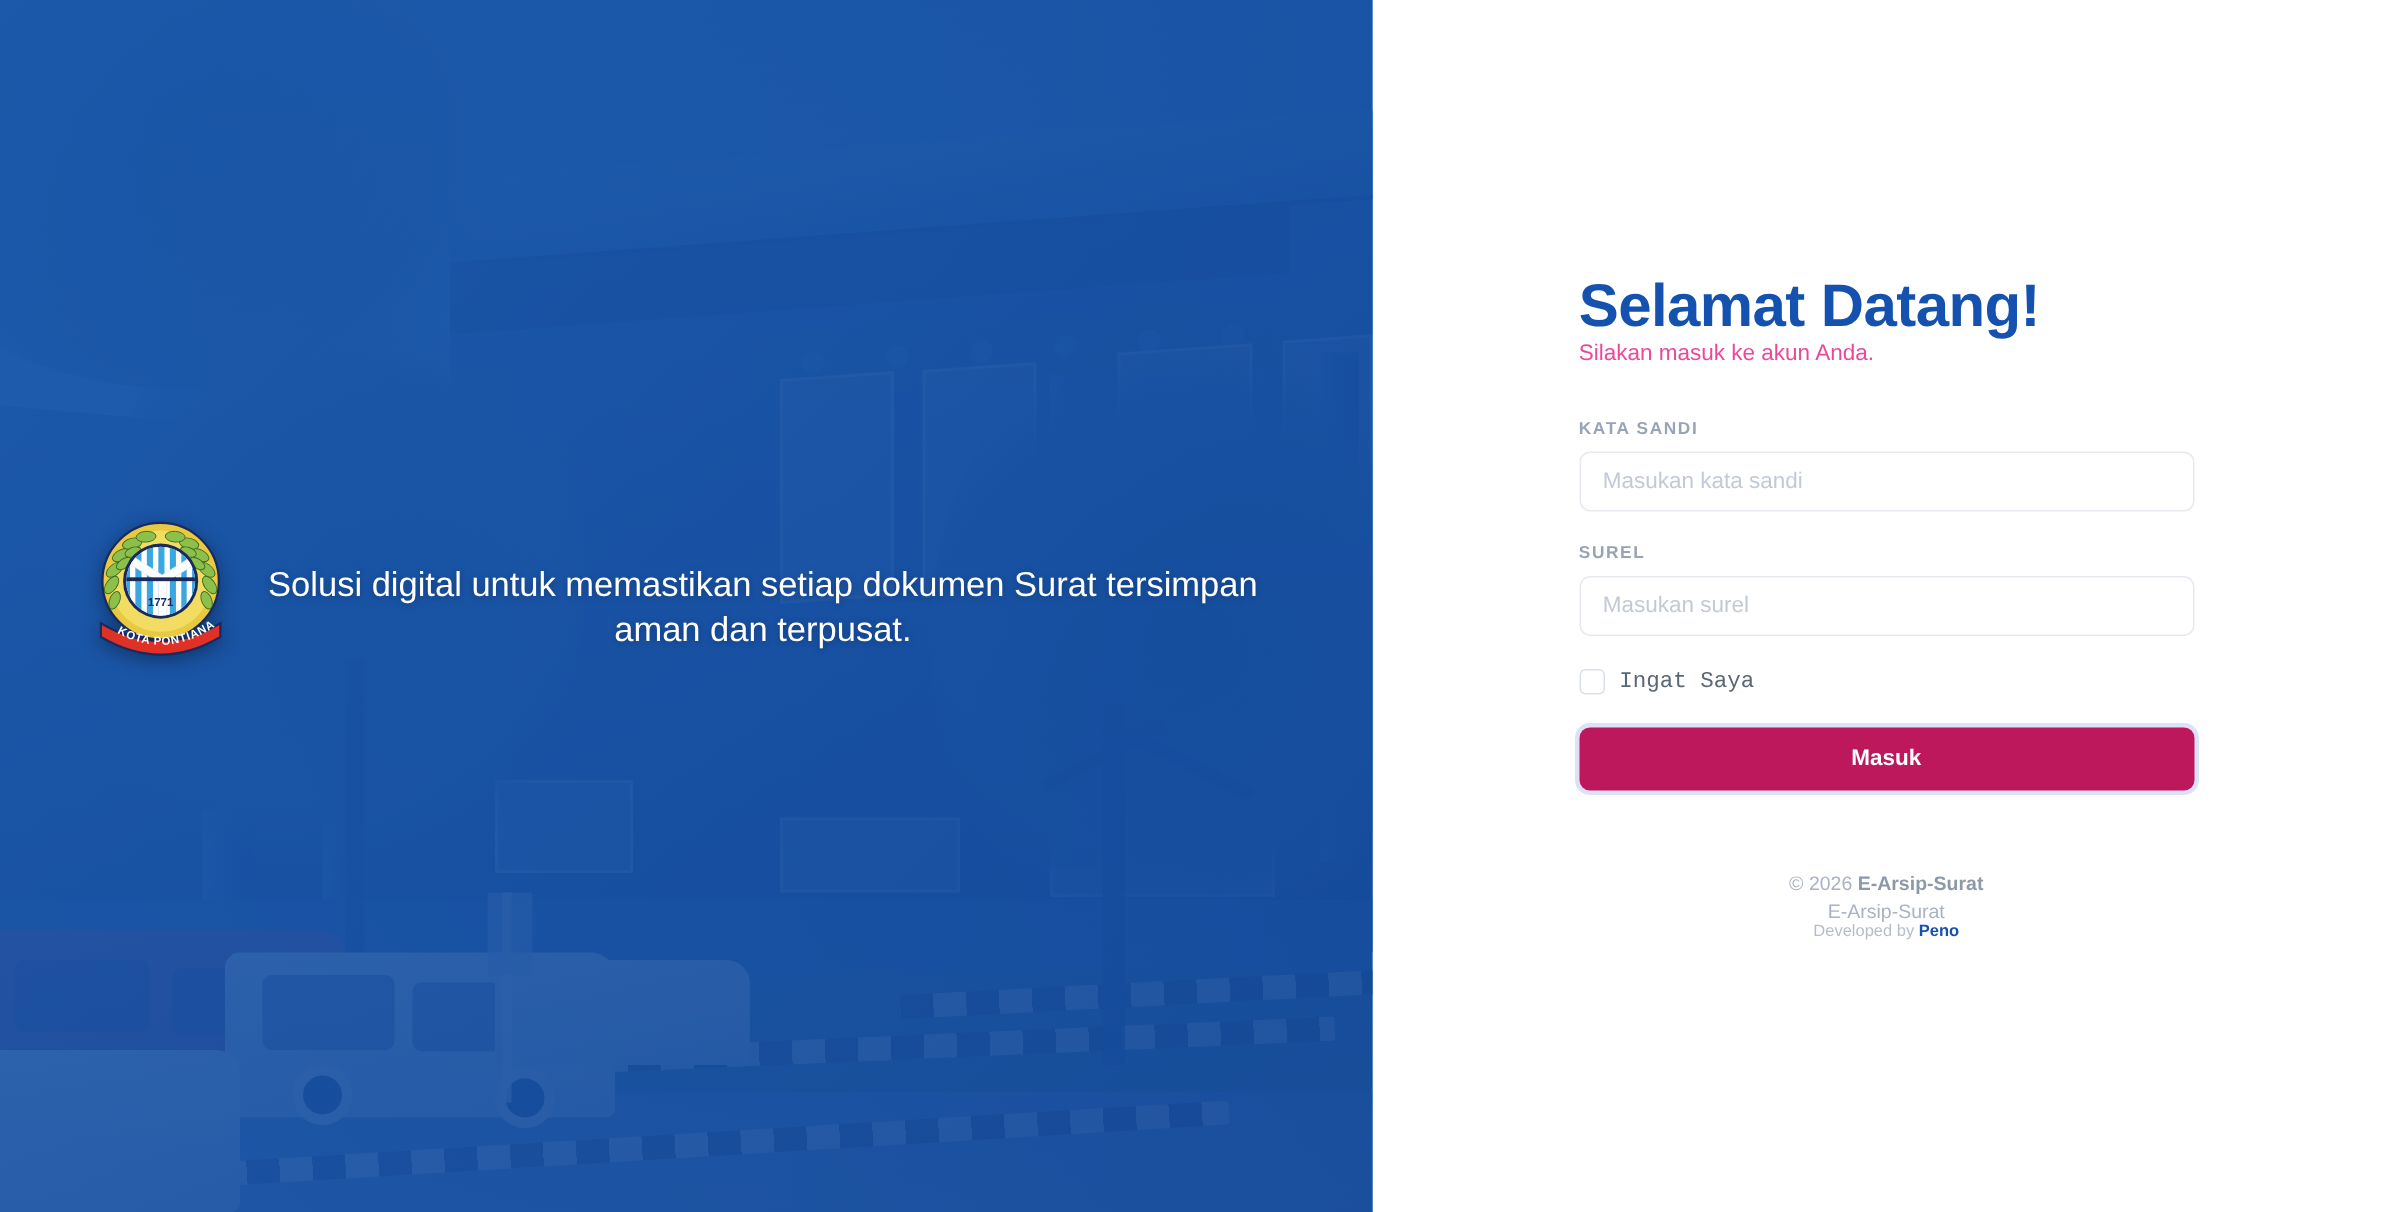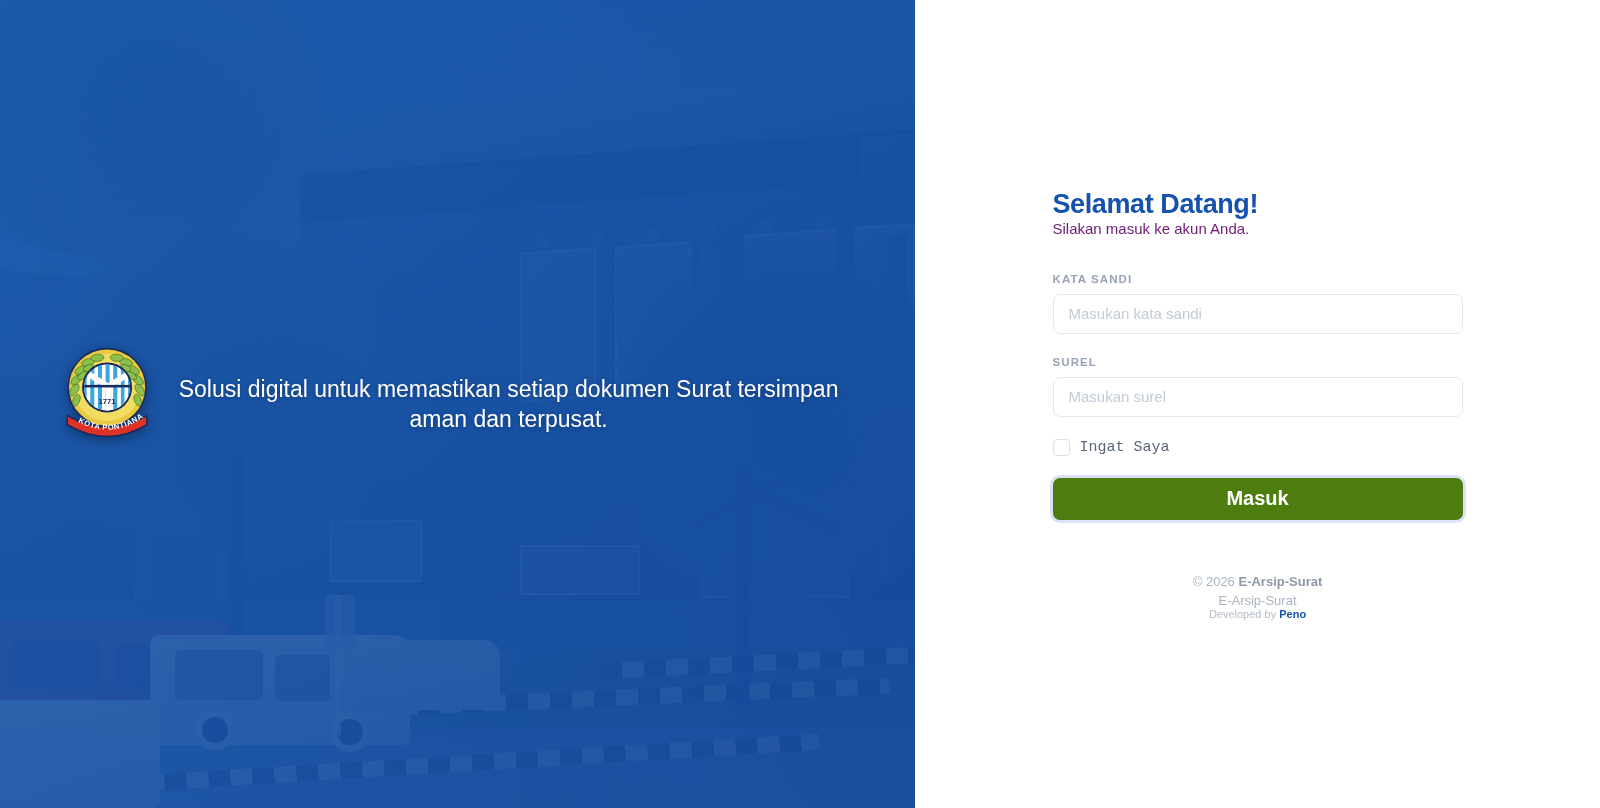--- a/index.html
+++ b/index.html
@@ -133,24 +133,24 @@
   .hero-tagline b { font-weight:normal; }
 
   
   .login-pane {
     flex:1; height:808px; background:#ffffff;
     display:flex; align-items:center; justify-content:center;
   }
   .login-card { width:410px; }
 
   .welcome-title {
-    font-size:27px; font-weight:bold; color:#1552b0;
+    font-size:40px; font-weight:bold; color:#1552b0;
     letter-spacing:-.4px; margin-bottom:0;
   }
-  .welcome-sub { font-size:15px; color:#701a75; margin-bottom:36px; }
+  .welcome-sub { font-size:15px; color:#ec4899; margin-bottom:36px; }
 
   .field-label {
     font-size:11.5px; font-weight:bold; color:#98a3b3;
     letter-spacing:1.1px; margin-bottom:9px;
   }
   .text-input {
     width:100%; height:40px;
     border:1px solid #e6e9ef; border-radius:7px;
     background:#fff; padding:0 15px;
     font-family:"Liberation Sans", sans-serif;
@@ -165,24 +165,24 @@
   }
   .cbox {
     width:17px; height:17px; border:1px solid #d9dfe8;
     border-radius:4px; background:#fff; flex:0 0 17px;
     appearance:none; -webkit-appearance:none; cursor:pointer;
   }
   .remember-label { font-size:15px; color:#5b6676; cursor:pointer;font-family:Liberation Mono, monospace; }
 
   .submit-btn {
     width:100%; height:42px;
-    background:#4d7c0f; color:#fff;
+    background:#be185d; color:#fff;
     border:none; border-radius:7px;
     font-family:"Liberation Sans", sans-serif;
-    font-size:20px; font-weight:bold;
+    font-size:15px; font-weight:bold;
     cursor:pointer;
     box-shadow:0 0 0 3px rgba(99,120,225,.22);
   }
 
   .footer { margin-top:54px; text-align:center; }
   .footer-line1 { font-size:13px; color:#a9b3c1; }
   .footer-line1 b { color:#8d99a9; font-weight:bold; }
   .footer-line2 { font-size:13px; color:#a9b3c1; margin-top:4px; }
   .footer-line3 { font-size:11px; color:#b4bdc9; }
   .footer-line3 b { color:#1552b0; font-weight:bold; }

